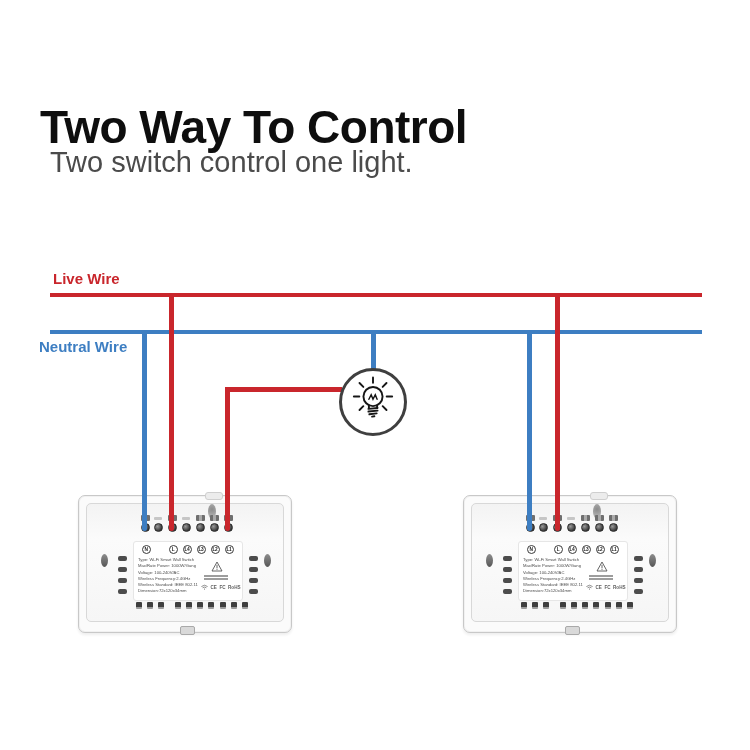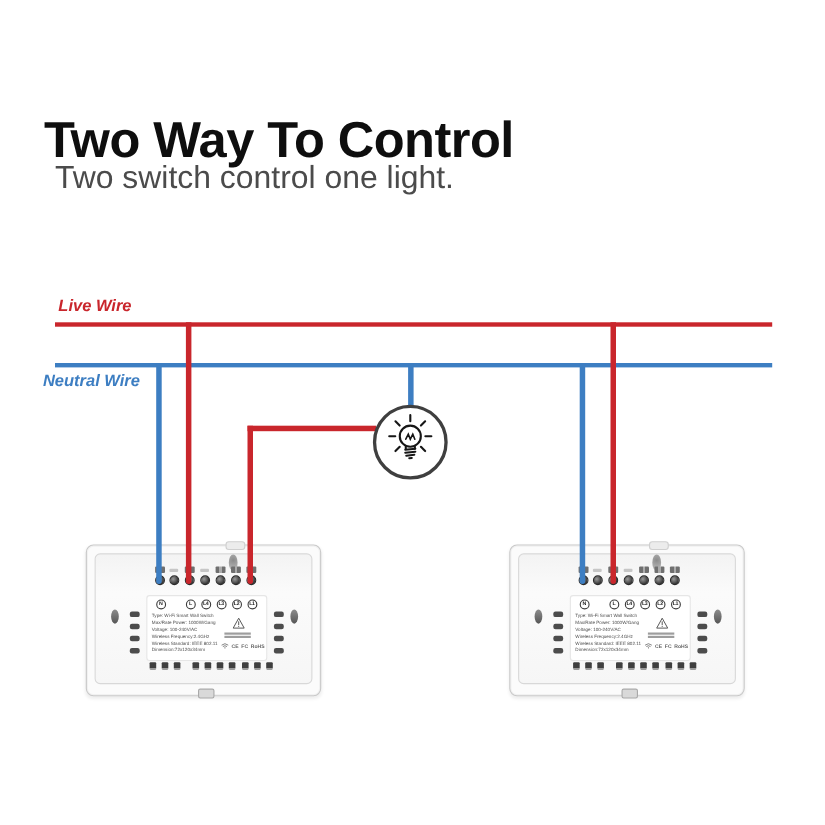--- a/index.html
+++ b/index.html
@@ -15,21 +15,21 @@
   
   .title{
     position:absolute;left:40px;top:64px;font-size:46px;font-weight:700;
     color:#0e0e0e;letter-spacing:-0.5px;white-space:nowrap;margin-top:36px;
   }
   .subtitle{
     position:absolute;left:50px;top:147px;font-size:29px;line-height:31.5px;
     color:#4b4b4b;white-space:nowrap;
   }
   
-  .wire-label{position:absolute;font-size:15px;font-weight:700;white-space:nowrap;font-style:italic;}
+  .wire-label{position:absolute;font-size:15px;font-weight:700;white-space:nowrap;}
   .live-label{left:53px;top:270px;color:var(--live);}
   .neutral-label{left:39px;top:338px;color:var(--neutral);}
   
   .wire{position:absolute;z-index:2;}
   .h-red{background:var(--live);height:4px;}
   .h-blue{background:var(--neutral);height:4px;}
   .v-red{background:var(--live);width:5px;border-radius:0 0 2.5px 2.5px;}
   .v-blue{background:var(--neutral);width:5px;border-radius:0 0 2.5px 2.5px;}
   
   .bulb{

